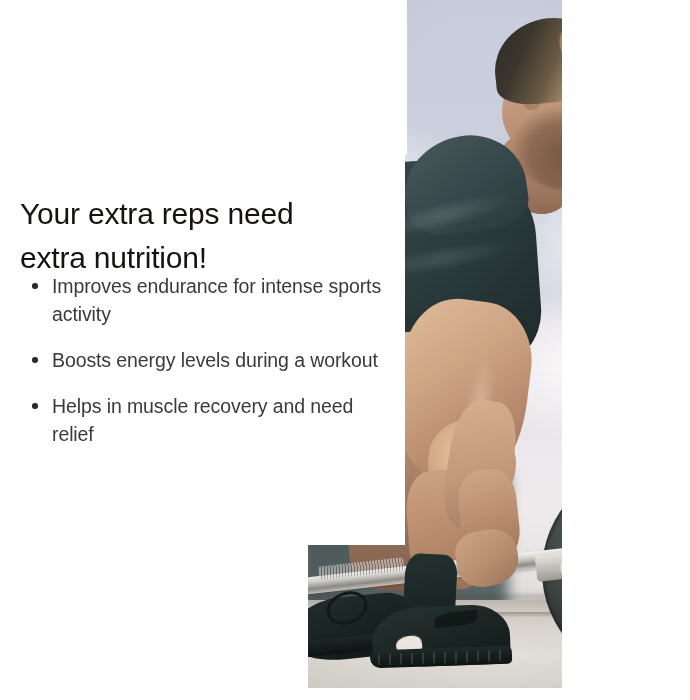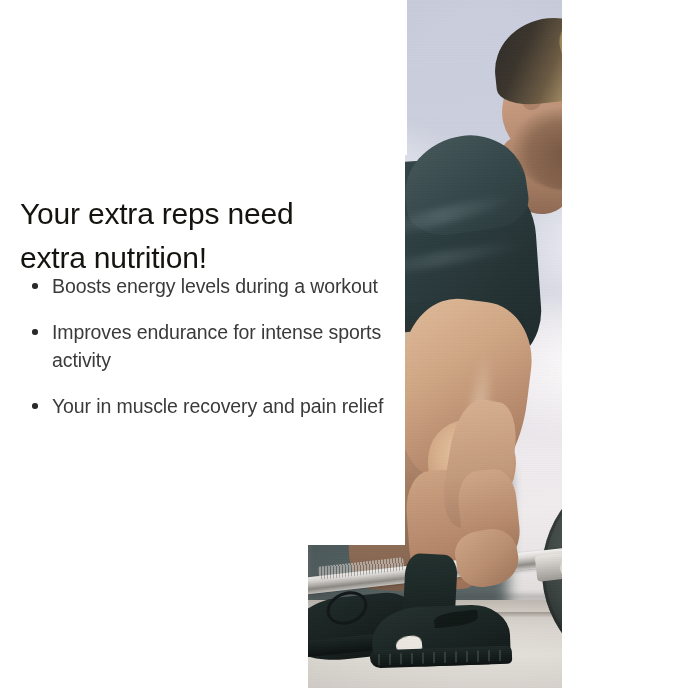--- a/index.html
+++ b/index.html
@@ -667,19 +667,19 @@
       <div class="vignette"></div>
     </div>
   </div>
 
   <div class="text-panel">
 
     <h1 class="headline">Your extra reps need
 extra nutrition!</h1>
 
     <ul class="bullets">
+      <li class="bullet">Improves endurance for intense sports activity</li>
       <li class="bullet">Boosts energy levels during a workout</li>
-      <li class="bullet">Improves endurance for intense sports activity</li>
-      <li class="bullet">Your in muscle recovery and pain relief</li>
+      <li class="bullet">Helps in muscle recovery and need relief</li>
     </ul>
   </div>
 
 </div>
 
 </body></html>

